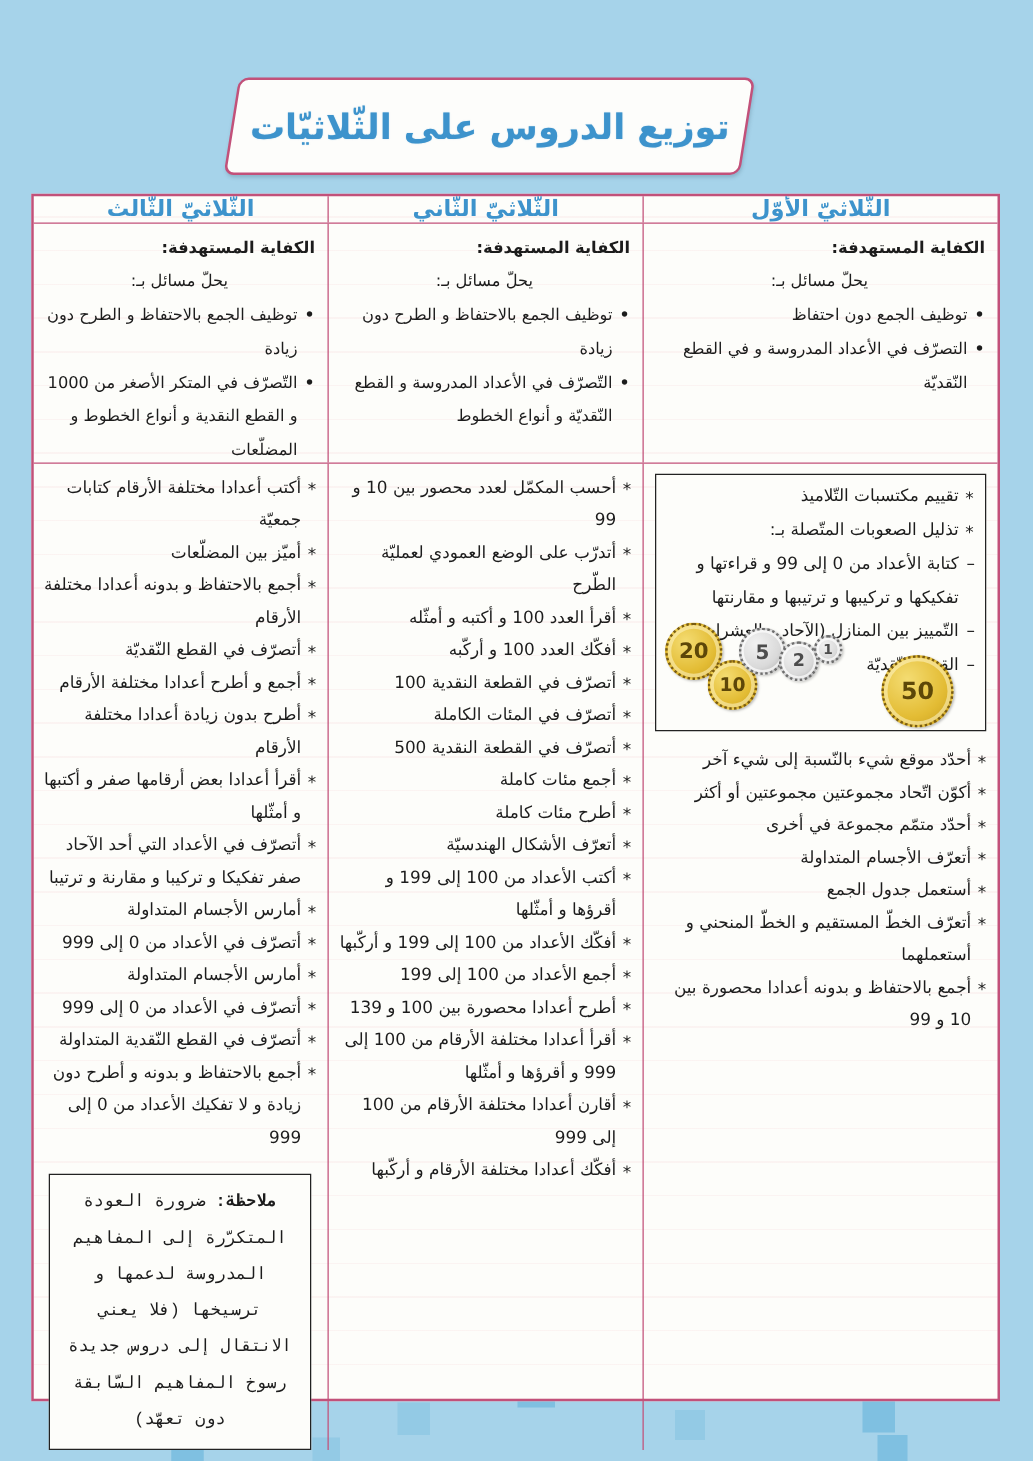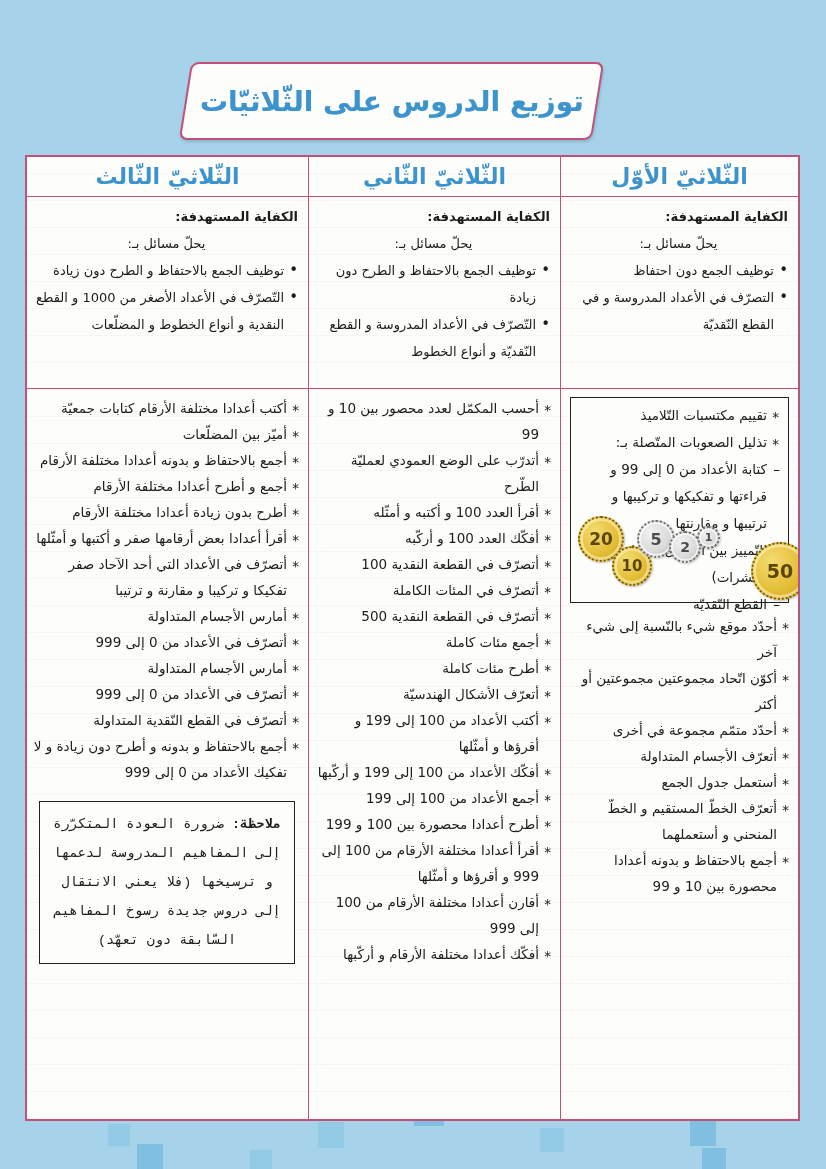--- a/index.html
+++ b/index.html
@@ -49,27 +49,27 @@
       #fdfdfa;
     border:2.5px solid var(--pink);
     display:flex;flex-direction:column;
   }
   .row{display:flex;direction:rtl;}
   .row>.cell{overflow:hidden;}
   .row>.cell:not(:last-child){border-left:1.5px solid var(--pink);}
   .header-row{height:40px;border-bottom:1.5px solid var(--pink);}
   .comp-row{height:192px;border-bottom:1.5px solid var(--pink);}
   .content-row{flex:1;}
-  .col-a{width:238px;}
+  .col-a{width:284px;}
   .col-b{width:252px;}
   .col-c{flex:1;}
 
   .col-header{
     display:flex;align-items:center;justify-content:center;
-    color:var(--blue);font-size:22px;font-weight:bold;
+    color:var(--blue);font-size:18px;font-weight:bold;
   }
 
   .comp-cell{padding:6px 10px 0 8px;font-size:13px;line-height:27px;}
   .comp-title{font-weight:bold;}
   .comp-intro{text-align:center;}
   ul{list-style:none;}
   .bullets li{padding-right:14px;position:relative;text-align:right;}
   .bullets li::before{content:"•";position:absolute;right:0;top:0;font-size:15px;}
 
   .content-cell{padding:6px 8px 0 6px;font-size:13.5px;line-height:26px;}
@@ -159,21 +159,21 @@
       <li>توظيف الجمع بالاحتفاظ و الطرح دون زيادة</li>
           <li>التّصرّف في الأعداد المدروسة و القطع النّقديّة و أنواع الخطوط</li>
         </ul>
     </div>
     <div class="cell col-c comp-cell">
       <div class="comp-title">الكفاية المستهدفة:</div>
       <div class="comp-intro">يحلّ مسائل بـ:</div>
       <ul class="bullets">
 
       <li>توظيف الجمع بالاحتفاظ و الطرح دون زيادة</li>
-          <li>التّصرّف في الأعداد الأصغر من 1000 و القطع النقدية و أنواع الخطوط و المضلّعات</li>
+          <li>التّصرّف في المتكر الأصغر من 1000 و القطع النقدية و أنواع الخطوط و المضلّعات</li>
         </ul>
     </div>
   </div>
 
   <div class="row content-row">
 
     <div class="cell col-a content-cell">
       <div class="assess-box">
         <ul class="star-list">
 
@@ -214,33 +214,34 @@
           <li>أفكّك العدد 100 و أركّبه</li>
           <li>أتصرّف في القطعة النقدية 100</li>
           <li>أتصرّف في المئات الكاملة</li>
           <li>أتصرّف في القطعة النقدية 500</li>
           <li>أجمع مئات كاملة</li>
           <li>أطرح مئات كاملة</li>
           <li>أتعرّف الأشكال الهندسيّة</li>
           <li>أكتب الأعداد من 100 إلى 199 و أقرؤها و أمثّلها</li>
           <li>أفكّك الأعداد من 100 إلى 199 و أركّبها</li>
           <li>أجمع الأعداد من 100 إلى 199</li>
-          <li>أطرح أعدادا محصورة بين 100 و 199</li>
+          <li>أطرح أعدادا محصورة بين 100 و 139</li>
           <li>أقرأ أعدادا مختلفة الأرقام من 100 إلى 999 و أقرؤها و أمثّلها</li>
           <li>أقارن أعدادا مختلفة الأرقام من 100 إلى 999</li>
           <li>أفكّك أعدادا مختلفة الأرقام و أركّبها</li>
         </ul>
     </div>
 
     <div class="cell col-c content-cell">
       <ul class="star-list">
 
       <li>أكتب أعدادا مختلفة الأرقام كتابات جمعيّة</li>
           <li>أميّز بين المضلّعات</li>
           <li>أجمع بالاحتفاظ و بدونه أعدادا مختلفة الأرقام</li>
+          <li>أتصرّف في القطع النّقديّة</li>
           <li>أجمع و أطرح أعدادا مختلفة الأرقام</li>
           <li>أطرح بدون زيادة أعدادا مختلفة الأرقام</li>
           <li>أقرأ أعدادا بعض أرقامها صفر و أكتبها و أمثّلها</li>
           <li>أتصرّف في الأعداد التي أحد الآحاد صفر تفكيكا و تركيبا و مقارنة و ترتيبا</li>
           <li>أمارس الأجسام المتداولة</li>
           <li>أتصرّف في الأعداد من 0 إلى 999</li>
           <li>أمارس الأجسام المتداولة</li>
           <li>أتصرّف في الأعداد من 0 إلى 999</li>
           <li>أتصرّف في القطع النّقدية المتداولة</li>
           <li>أجمع بالاحتفاظ و بدونه و أطرح دون زيادة و لا تفكيك الأعداد من 0 إلى 999</li>

